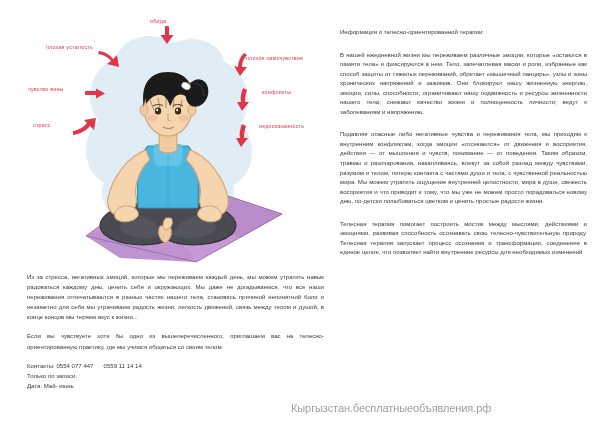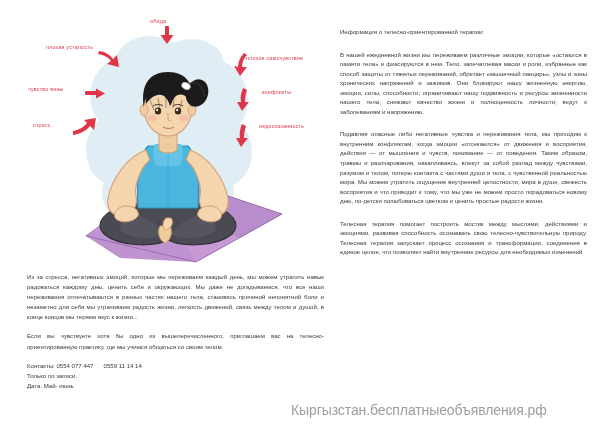--- a/index.html
+++ b/index.html
@@ -101,21 +101,21 @@
     text-align: justify;
   }
   .right-col p:last-child { margin-bottom: 0; }
 
   
   .watermark {
     position: absolute;
     left: 291px;
     top: 402px;
     color: #9e9e9e;
-    font-size: 14px;
+    font-size: 11px;
     letter-spacing: -0.1px;
     white-space: nowrap;
     font-family: "Liberation Sans", sans-serif;
   }
 </style>
 </head>
 <body>
 
 <div class="page">
 

